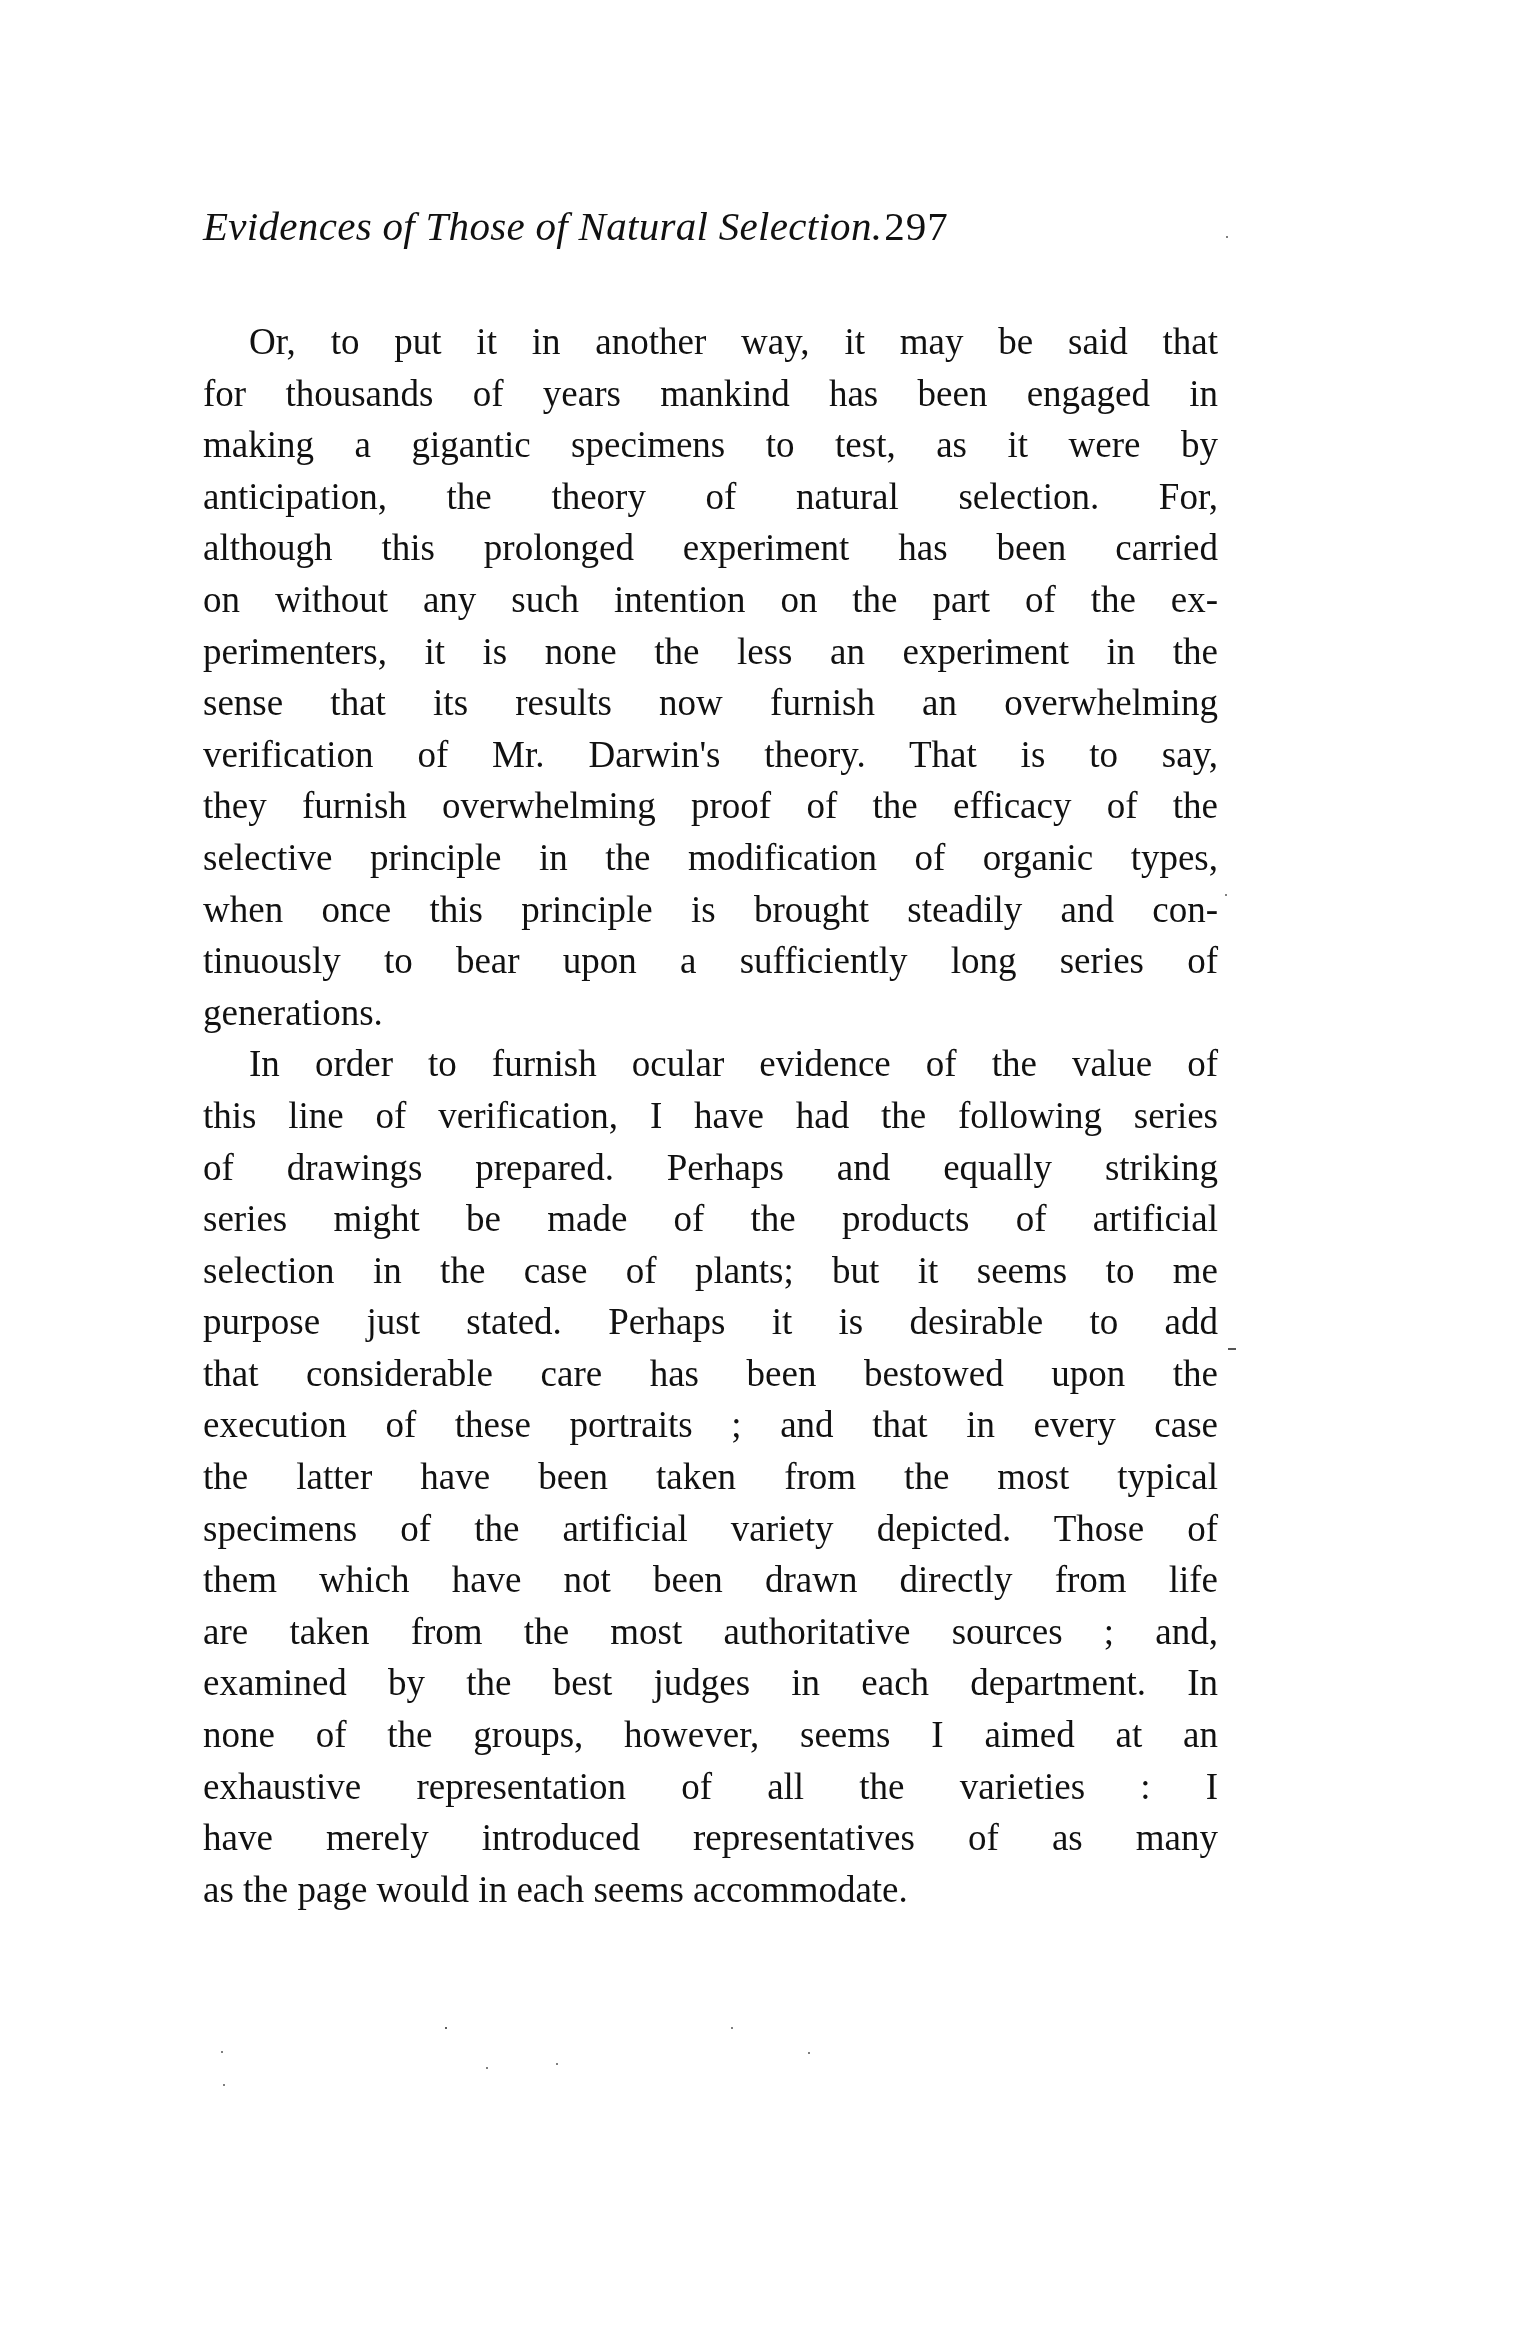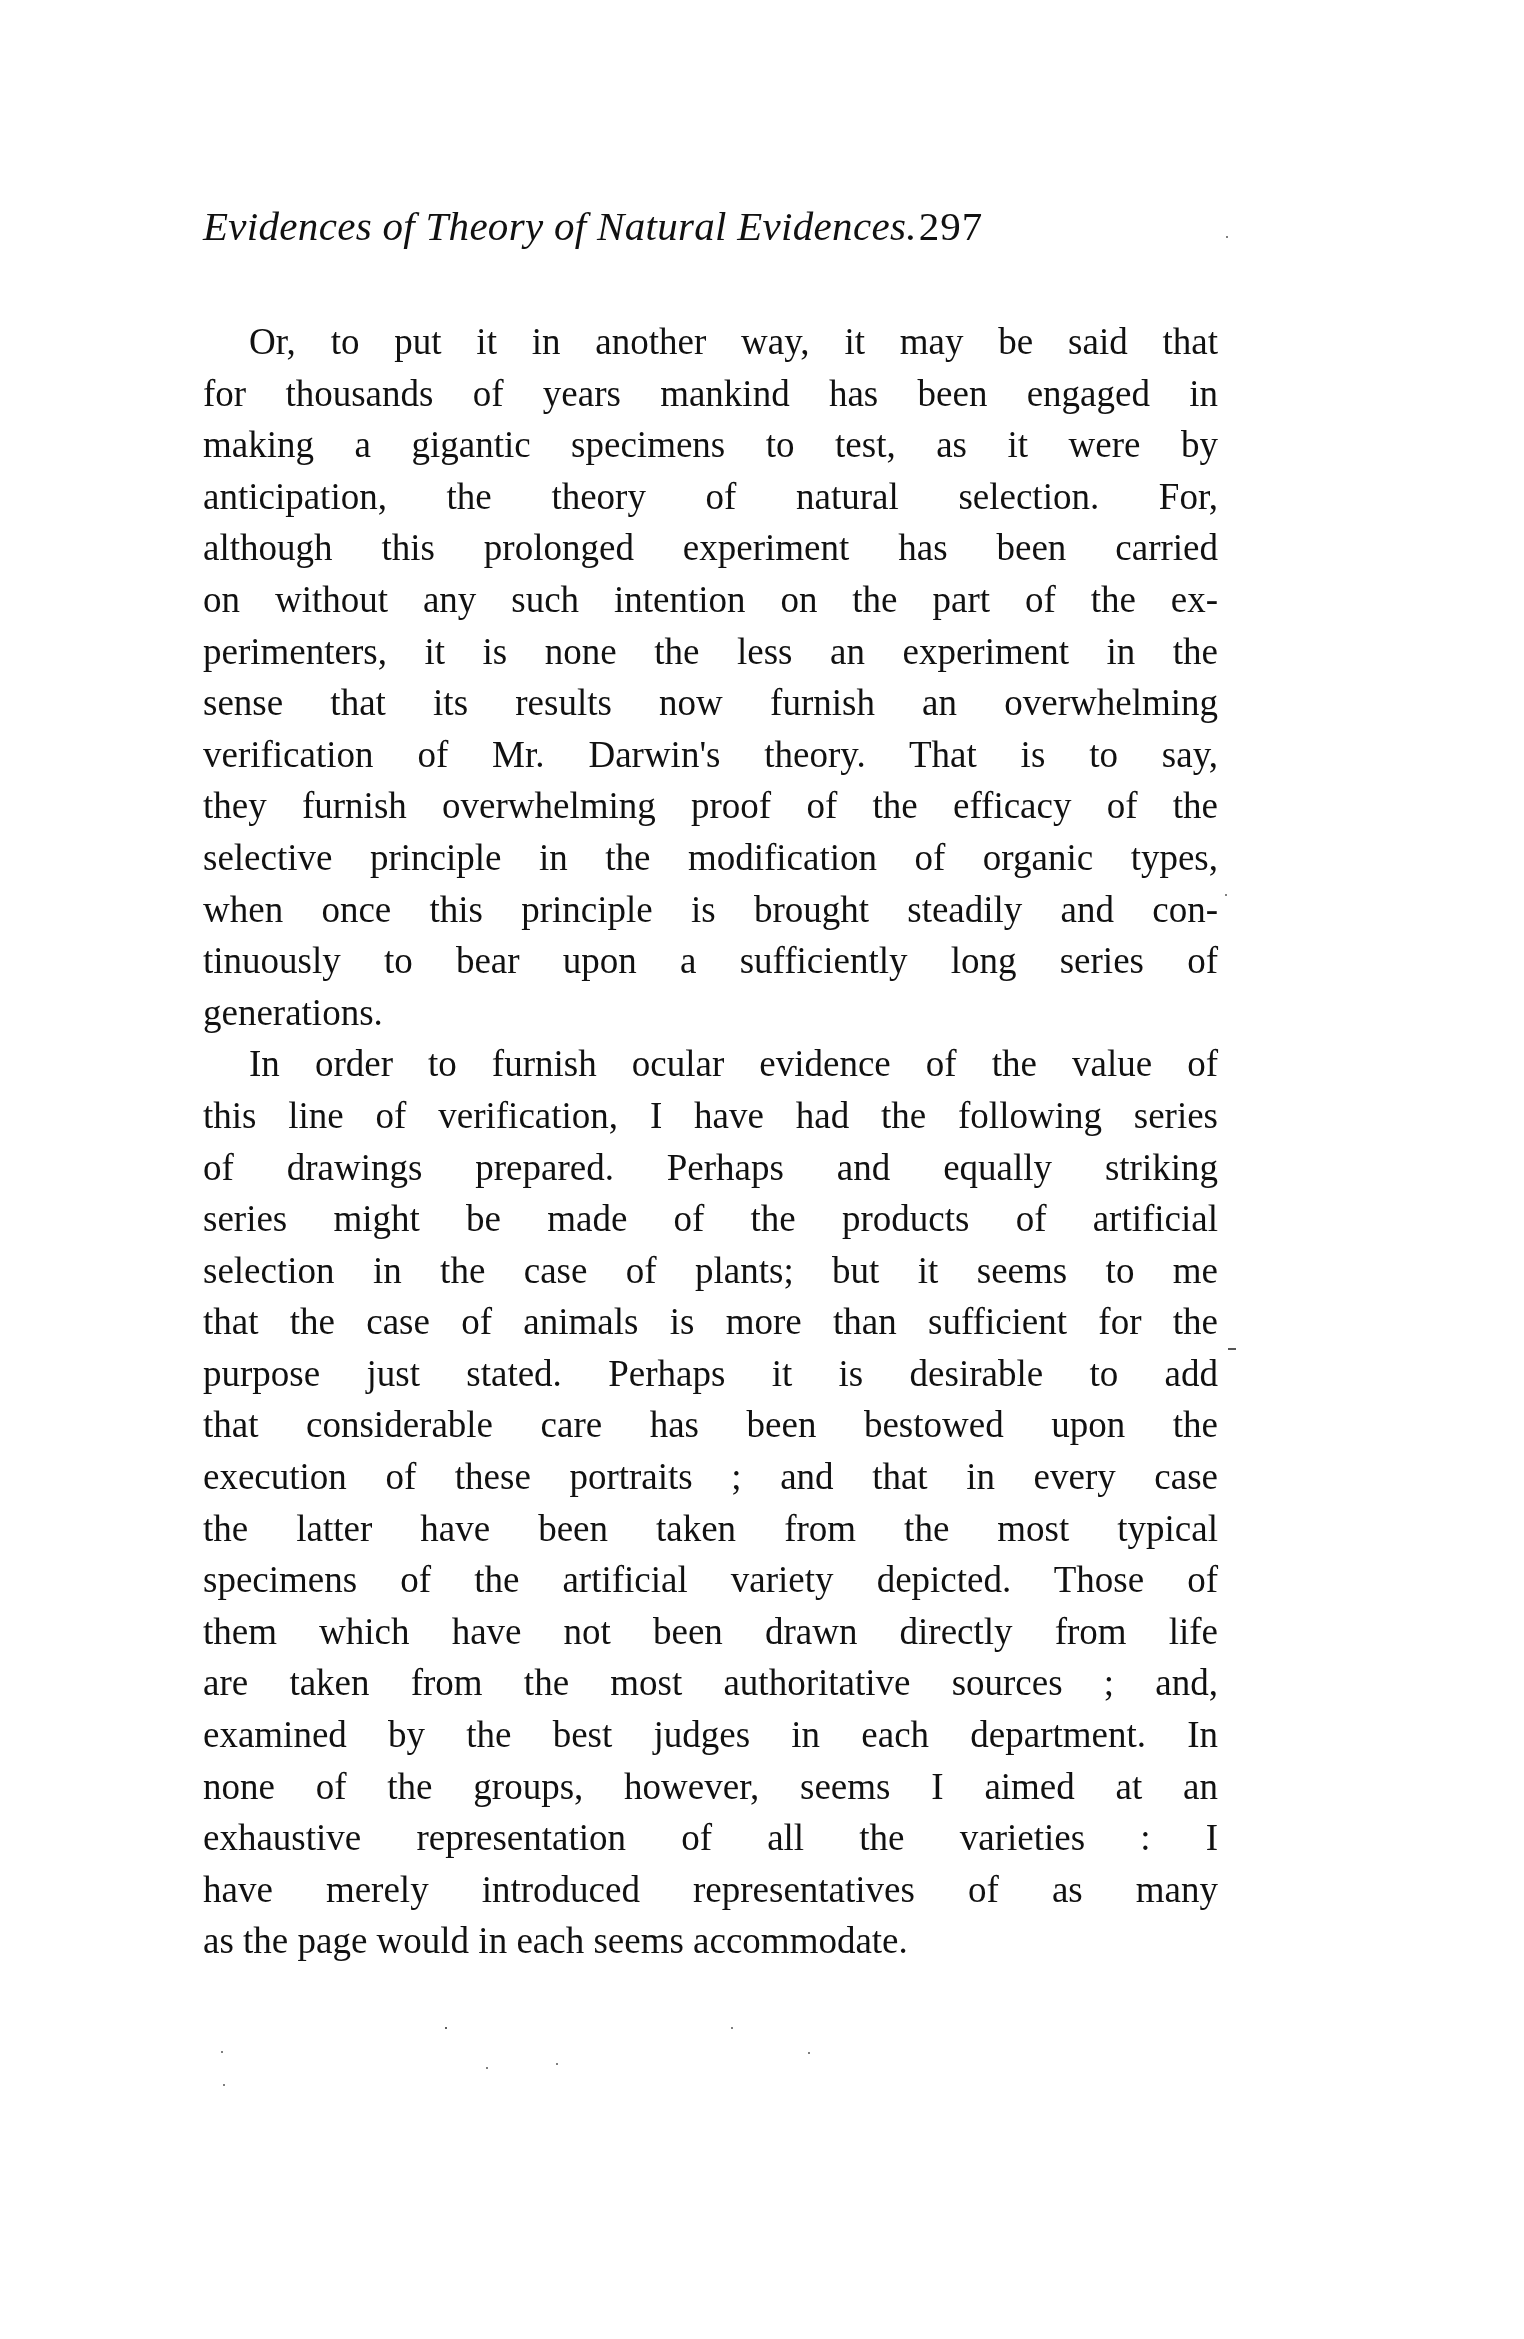--- a/index.html
+++ b/index.html
@@ -72,21 +72,21 @@
       background: #555;
       border-radius: 50%;
     }
   </style>
 </head>
 <body>
 
 <div class="page">
 
   <div class="running-head">
-    <span class="title">Evidences of Theory of Natural Evidences.</span><span class="folio">297</span>
+    <span class="title">Evidences of Those of Natural Selection.</span><span class="folio">297</span>
   </div>
 
   <div class="body-text">
 
     <div>
       <span class="line indent">Or, to put it in another way, it may be said that</span>
       <span class="line">for thousands of years mankind has been engaged in</span>
       <span class="line">making a gigantic specimens to test, as it were by</span>
       <span class="line">anticipation, the theory of natural selection. For,</span>
       <span class="line">although this prolonged experiment has been carried</span>
@@ -100,21 +100,20 @@
       <span class="line">tinuously to bear upon a sufficiently long series of</span>
       <span class="line last">generations.</span>
     </div>
 
     <div>
       <span class="line indent">In order to furnish ocular evidence of the value of</span>
       <span class="line">this line of verification, I have had the following series</span>
       <span class="line">of drawings prepared. Perhaps and equally striking</span>
       <span class="line">series might be made of the products of artificial</span>
       <span class="line">selection in the case of plants; but it seems to me</span>
-      <span class="line">that the case of animals is more than sufficient for the</span>
       <span class="line">purpose just stated. Perhaps it is desirable to add</span>
       <span class="line">that considerable care has been bestowed upon the</span>
       <span class="line">execution of these portraits ; and that in every case</span>
       <span class="line">the latter have been taken from the most typical</span>
       <span class="line">specimens of the artificial variety depicted. Those of</span>
       <span class="line">them which have not been drawn directly from life</span>
       <span class="line">are taken from the most authoritative sources ; and,</span>
       <span class="line">examined by the best judges in each department. In</span>
       <span class="line">none of the groups, however, seems I aimed at an</span>
       <span class="line">exhaustive representation of all the varieties : I</span>

